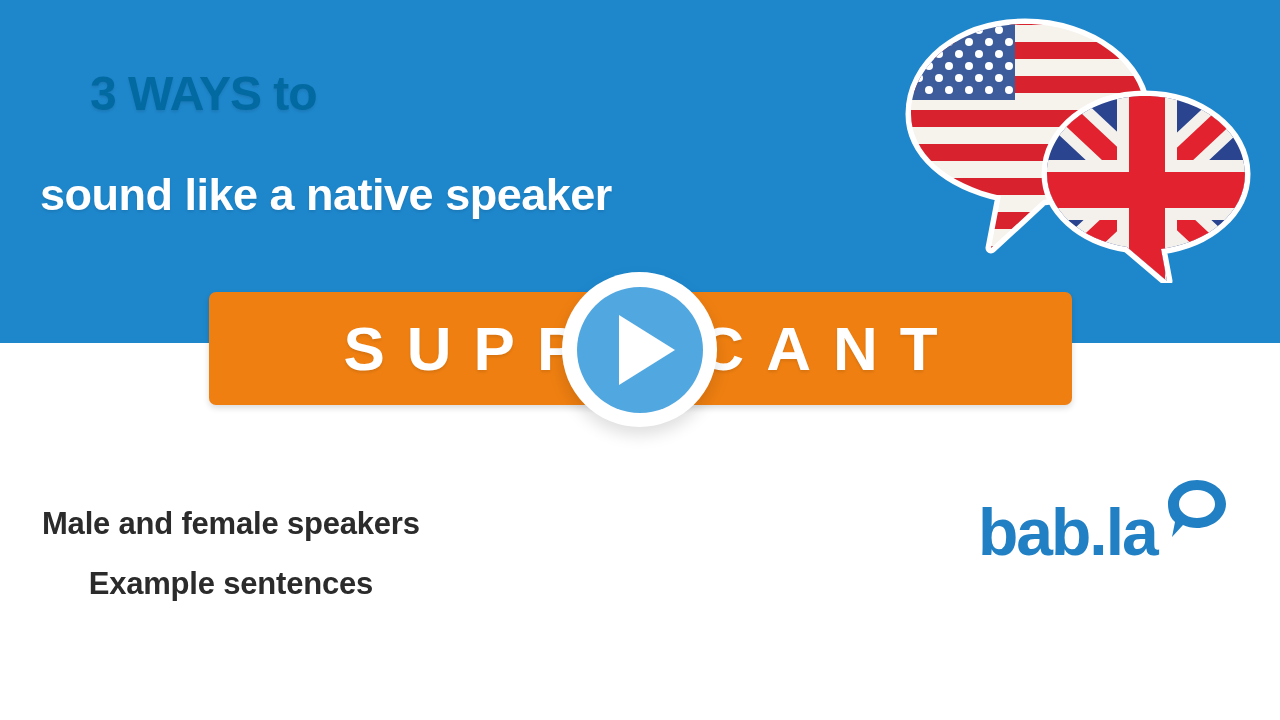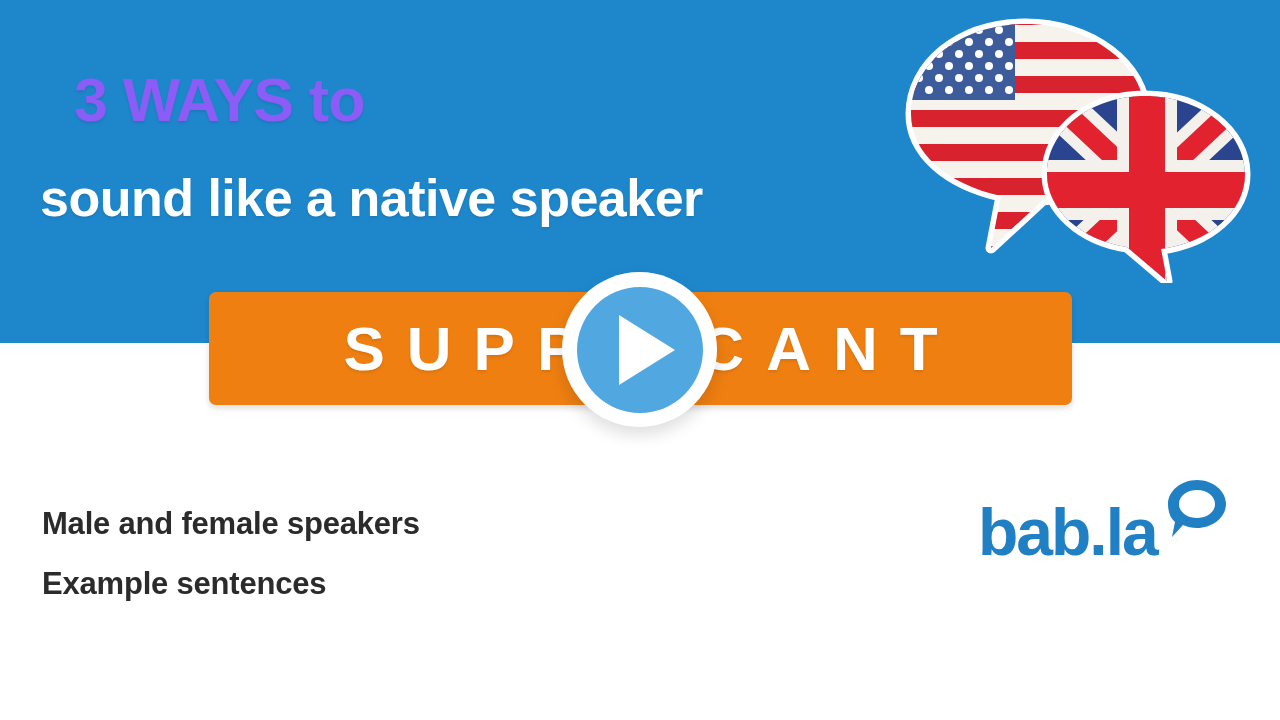--- a/index.html
+++ b/index.html
@@ -21,44 +21,44 @@
     position: absolute;
     left: 0;
     top: 0;
     width: 1280px;
     height: 343px;
     background: #1e87cc;
   }
 
   .headline {
     position: absolute;
-    left: 74px;
+    left: 90px;
     top: 70px;
-    font-size: 61px;
+    font-size: 48px;
     line-height: 1;
     font-weight: 700;
-    color: #8b5cf6;
+    color: #0369a1;
     letter-spacing: -1px;
     white-space: nowrap;
     text-shadow: 0 2px 3px rgba(0,0,0,0.10);
   }
   .headline .strong {
     font-weight: 700;
     letter-spacing: -1px;
   }
   .headline .light {
     font-weight: 700;
     letter-spacing: -1px;
   }
 
   .subheadline {
     position: absolute;
     left: 40px;
     top: 172px;
-    font-size: 52px;
+    font-size: 45px;
     line-height: 1;
     font-weight: 700;
     color: #ffffff;
     letter-spacing: -0.5px;
     white-space: nowrap;
     text-shadow: 0 2px 3px rgba(0,0,0,0.10);
   }
 
   
   .bubbles {
@@ -137,20 +137,21 @@
     left: 42px;
     top: 494px;
   }
   .feature-item {
     font-size: 31px;
     line-height: 60px;
     font-weight: 700;
     color: #2b2b2b;
     letter-spacing: -0.2px;
     white-space: nowrap;
+    text-align: center;
   }
 
   
   .brand-logo {
     position: absolute;
     left: 978px;
     top: 477px;
     width: 252px;
     height: 95px;
   }

